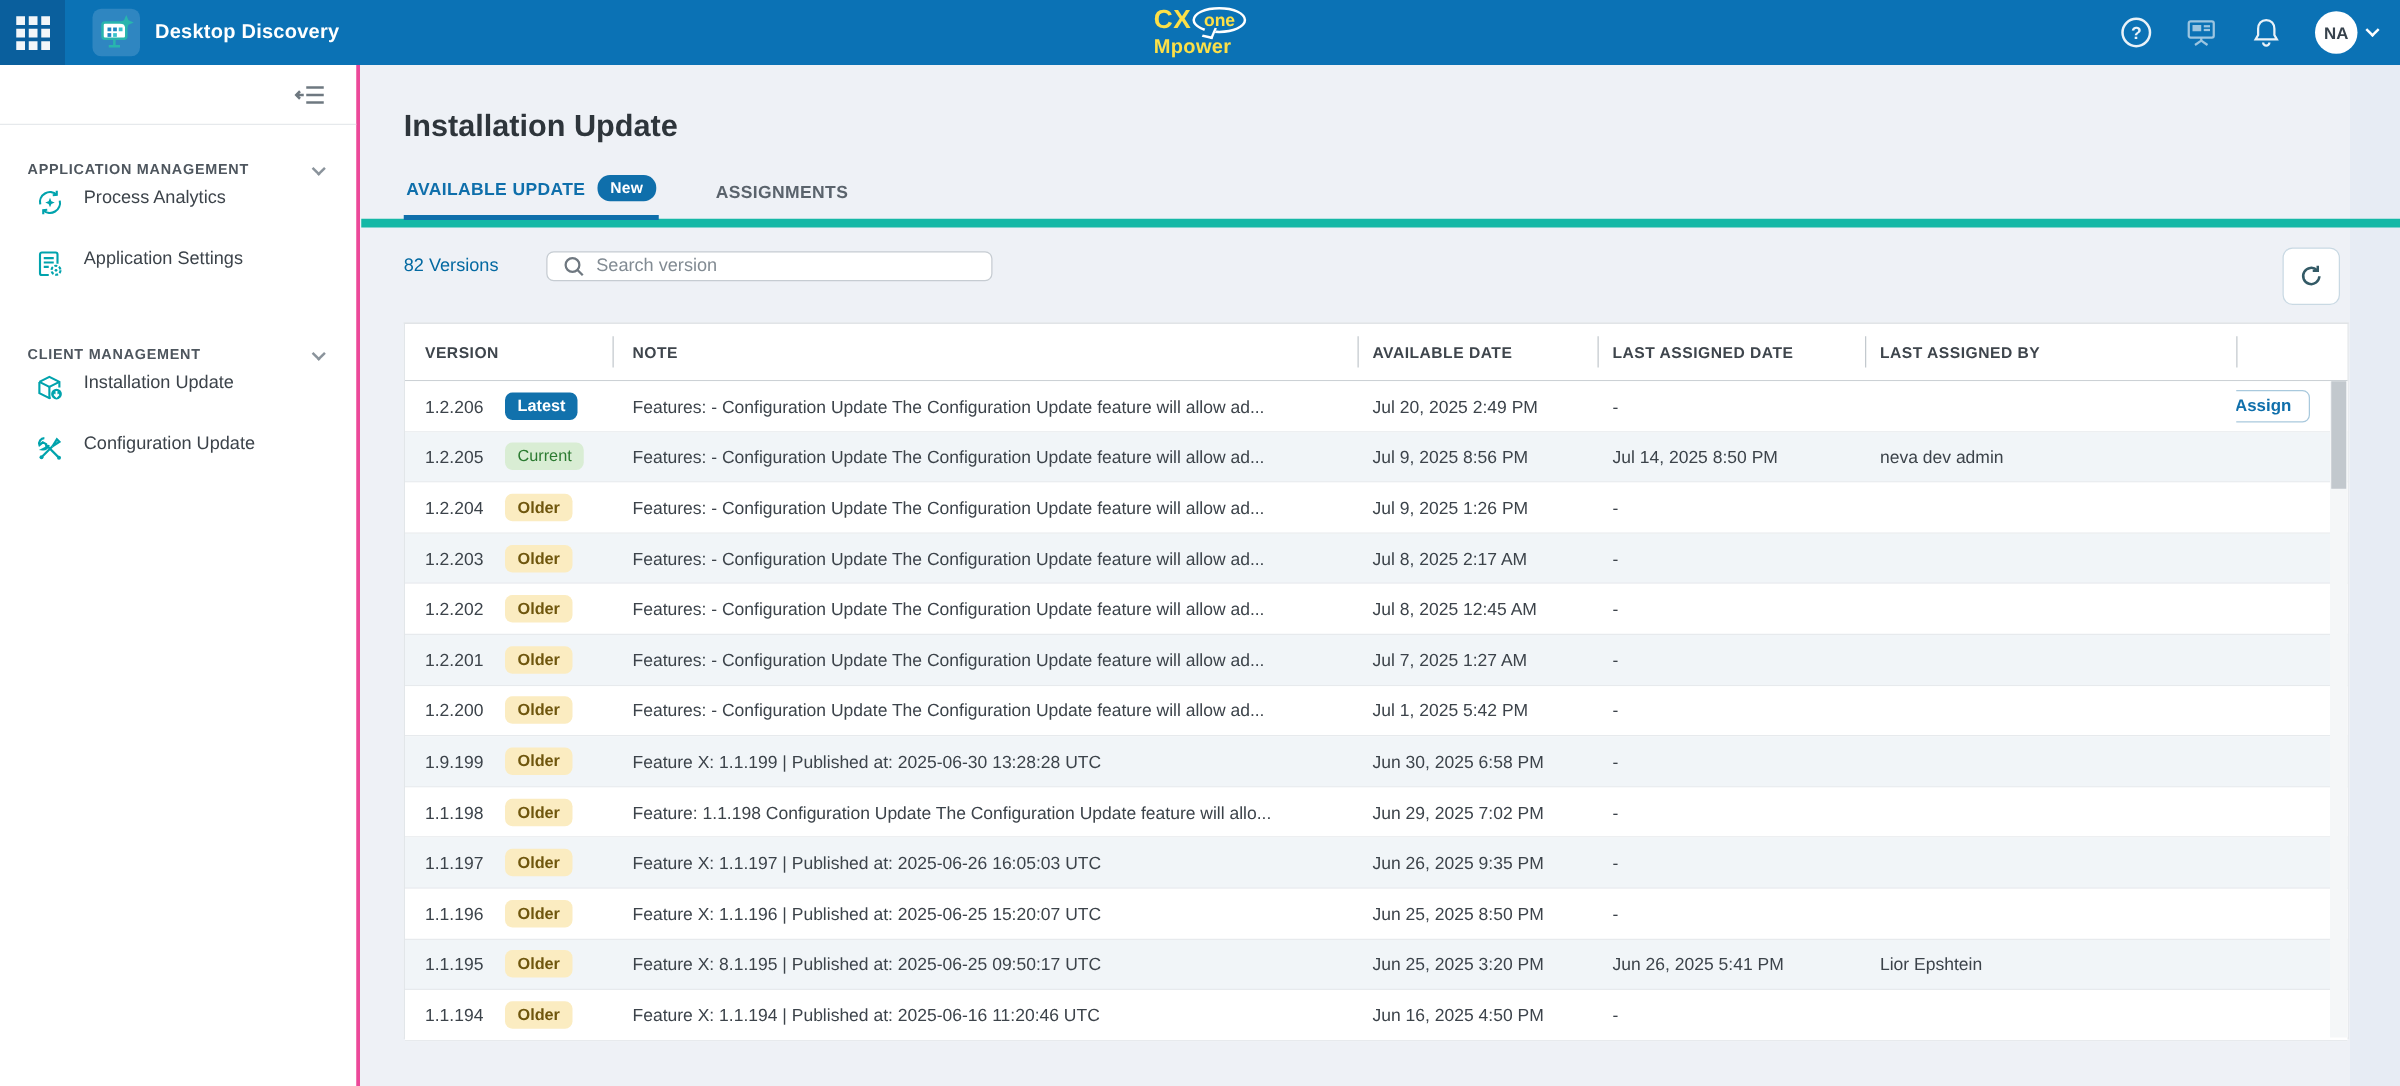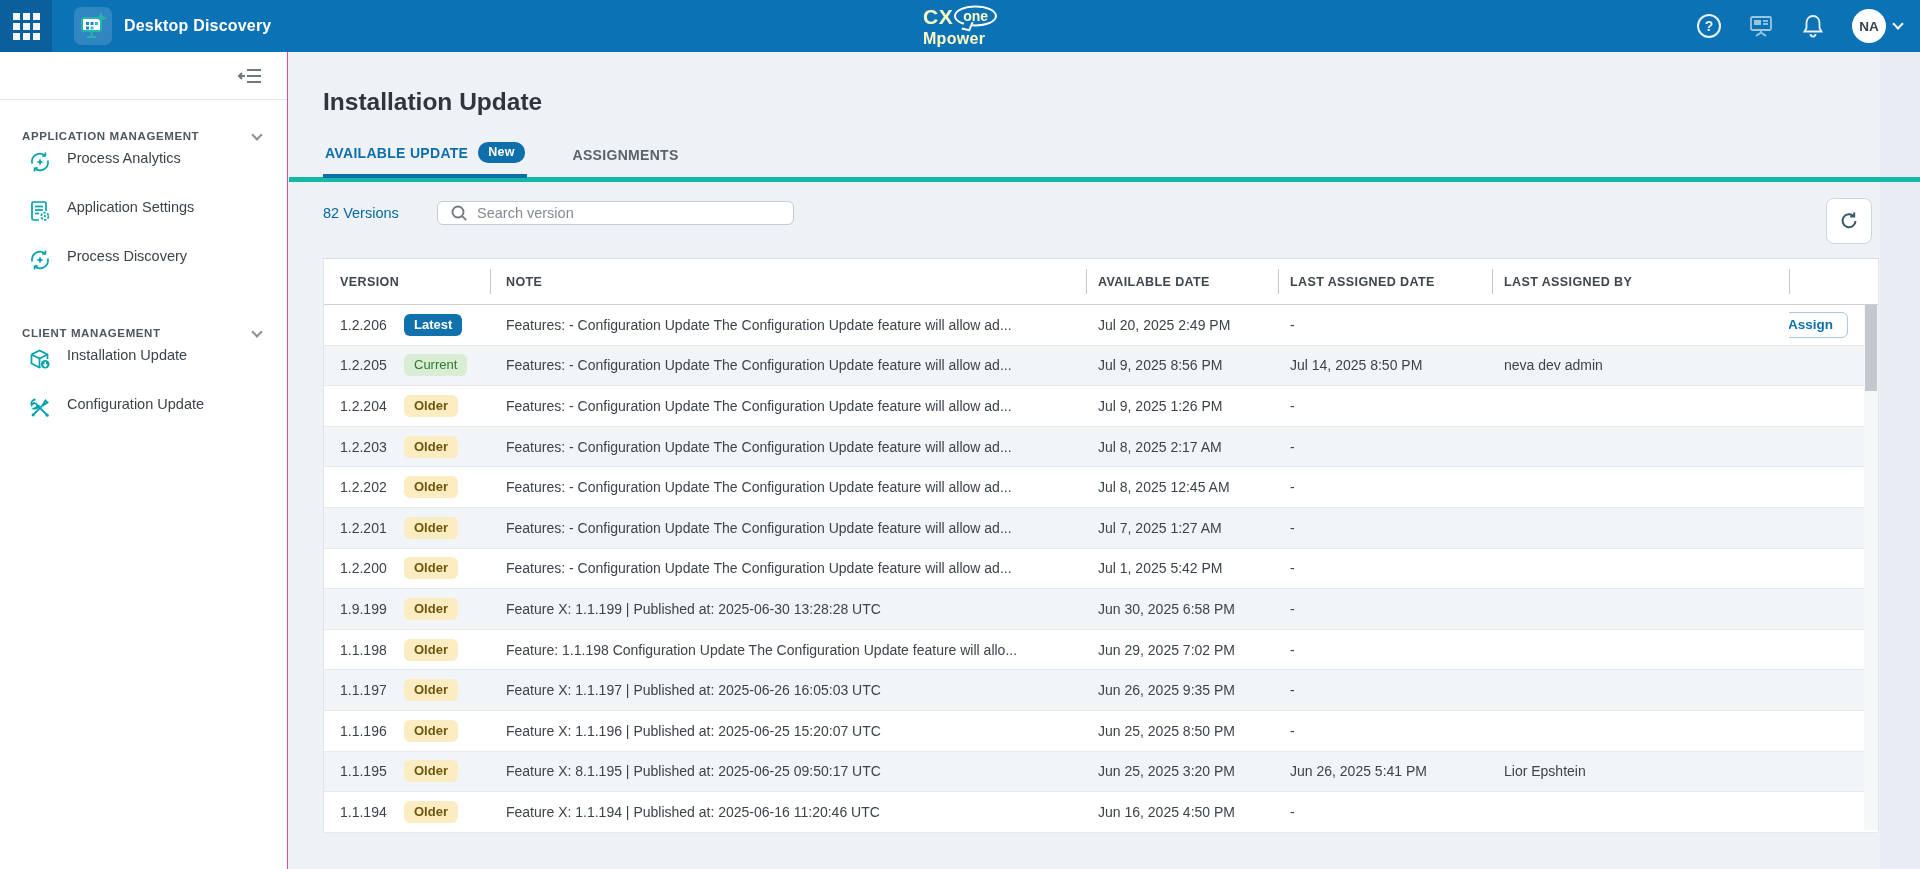--- a/index.html
+++ b/index.html
@@ -12,21 +12,21 @@
   .waffle { width:52px; height:52px; background:#0a5f9d; display:flex;
             align-items:center; justify-content:center; cursor:pointer; flex:0 0 52px; }
   .waffle-grid { display:grid; grid-template-columns:repeat(3,7px); grid-template-rows:repeat(3,7px); gap:3px; }
   .waffle-grid span { background:#f2f6f9; }
   .app-brand { display:flex; align-items:center; gap:12px; margin-left:22px; }
   .app-tile { width:38px; height:38px; background:#2f86c1; border-radius:7px;
               display:flex; align-items:center; justify-content:center; }
   .app-title { color:#ffffff; font-weight:700; font-size:16px; letter-spacing:.2px; }
 
   .cx-logo { position:absolute; left:50%; top:50%; transform:translate(-50%,-50%);
-             color:#fef9c3; text-align:left; line-height:1; }
+             color:#fde047; text-align:left; line-height:1; }
   .cx-top { display:flex; align-items:center; }
   .cx-cx { font-size:21px; font-weight:700; letter-spacing:.5px; }
   .cx-one { font-size:14px; font-weight:600; border:2px solid #fff; border-radius:50%;
             padding:1px 7px 2px; margin-left:1px; position:relative; }
   .cx-one:after { content:""; position:absolute; left:7px; bottom:-6px; width:7px; height:7px;
                   background:#0b72b5; border-right:2px solid #fff; border-bottom:2px solid #fff;
                   transform:skew(-12deg) rotate(12deg); }
   .cx-bottom { font-size:16px; font-weight:600; margin-top:4px; letter-spacing:.3px; }
 
   .topbar-right { position:absolute; right:18px; top:0; height:52px;
@@ -36,42 +36,42 @@
                  color:#eaf2f8; font-size:14px; font-weight:700; display:flex;
                  align-items:center; justify-content:center; }
   .avatar-wrap { display:flex; align-items:center; gap:8px; cursor:pointer; }
   .avatar { width:34px; height:34px; border-radius:50%; background:#ffffff; color:#37424c;
             font-size:13.5px; font-weight:700; display:flex; align-items:center; justify-content:center; }
   .chev { width:8px; height:8px; border-right:2px solid #fff; border-bottom:2px solid #fff;
           transform:rotate(45deg); margin-top:-4px; }
 
   
   .sidebar { position:absolute; left:0; top:52px; width:288px; bottom:0; background:#ffffff;
-             border-right:1px solid #ec4899; z-index:5; }
+             border-right:3px solid #ec4899; z-index:5; }
   .sb-top { height:48px; display:flex; align-items:center; justify-content:flex-end;
             padding-right:24px; border-bottom:1px solid #e6e9ec; }
   .collapse-btn { cursor:pointer; display:flex; }
   .sb-section { padding:0 22px; }
   .sb-header { display:flex; align-items:center; justify-content:space-between;
                margin-top:30px; cursor:pointer; }
   .sb-header-label { font-size:11.5px; font-weight:700; color:#4e565e; letter-spacing:.6px; }
   .sb-chev { width:8px; height:8px; border-right:2px solid #8a939b; border-bottom:2px solid #8a939b;
              transform:rotate(45deg); margin-top:-3px; margin-right:4px; }
   .sb-item { display:flex; align-items:flex-start; gap:15px; height:49px; cursor:pointer;
              padding-left:6px; }
   .sb-item-label { font-size:14.5px; color:#3c434a; }
   .sb-items { margin-top:8px; }
 
   
   .main { position:absolute; left:289px; top:52px; right:0; bottom:0; background:#eef1f6; }
   .right-gutter { position:absolute; right:0; top:0; width:40px; bottom:0; background:#e7ecf4; }
   .page-title { position:absolute; left:34px; top:36px; font-size:24.5px; font-weight:700;
                 color:#2e353b; }
   .tab-bar { position:absolute; left:0; right:0; top:88px; height:42px;
-             border-bottom:5px solid #14b8a6; display:flex; align-items:flex-end;
+             border-bottom:7px solid #14b8a6; display:flex; align-items:flex-end;
              padding-left:34px; }
   .tab { display:flex; align-items:center; gap:10px; padding:0 2px 14px 2px; margin-right:44px;
          cursor:pointer; position:relative; font-size:14px; font-weight:700;
          letter-spacing:.3px; color:#5a636c; }
   .tab.active { color:#0f6fab; }
   .tab.active:after { content:""; position:absolute; left:0; right:0; bottom:-1px; height:4px;
                       background:#0f6fab; }
   .tab-new-badge { background:#0f6fab; color:#fff; font-size:12.5px; font-weight:700;
                    border-radius:10px; padding:3px 10px 4px; letter-spacing:.2px; }
 
@@ -224,30 +224,20 @@
       <div class="sb-item">
         <svg width="24" height="24" viewBox="0 0 24 24" fill="none" stroke="#00a3ad" stroke-width="1.7">
           <path d="M18 12 L18 4.5 A1.5 1.5 0 0 0 16.5 3 L5.5 3 A1.5 1.5 0 0 0 4 4.5 L4 19.5 A1.5 1.5 0 0 0 5.5 21 L11 21"></path>
           <line x1="7" y1="7.5" x2="15" y2="7.5"></line>
           <line x1="7" y1="11" x2="15" y2="11"></line>
           <line x1="7" y1="14.5" x2="11" y2="14.5"></line>
           <circle cx="16.8" cy="17.2" r="3.6" stroke-dasharray="2.4 1.4"></circle>
           <circle cx="16.8" cy="17.2" r="1.1" fill="#00a3ad" stroke="none"></circle>
         </svg>
         <span class="sb-item-label">Application Settings</span>
-      </div>
-      <div class="sb-item">
-        <svg width="24" height="24" viewBox="0 0 24 24" fill="none" stroke="#00a3ad" stroke-width="1.7">
-          <path d="M4.2 13.5 A8 8 0 0 1 17.4 5.8"></path>
-          <path d="M17.4 2.6 L17.4 5.8 L14.2 6.2" fill="none"></path>
-          <path d="M19.8 10.5 A8 8 0 0 1 6.6 18.2"></path>
-          <path d="M6.6 21.4 L6.6 18.2 L9.8 17.8" fill="none"></path>
-          <path d="M12 8.2 L13.1 10.9 L15.8 12 L13.1 13.1 L12 15.8 L10.9 13.1 L8.2 12 L10.9 10.9 Z" fill="#00a3ad" stroke="none"></path>
-        </svg>
-        <span class="sb-item-label">Process Discovery</span>
       </div>
     </div>
 
     <div class="sb-header">
       <span class="sb-header-label">CLIENT MANAGEMENT</span>
       <span class="sb-chev"></span>
     </div>
     <div class="sb-items">
       <div class="sb-item">
         <svg width="24" height="24" viewBox="0 0 24 24" fill="none" stroke="#00a3ad" stroke-width="1.7">

